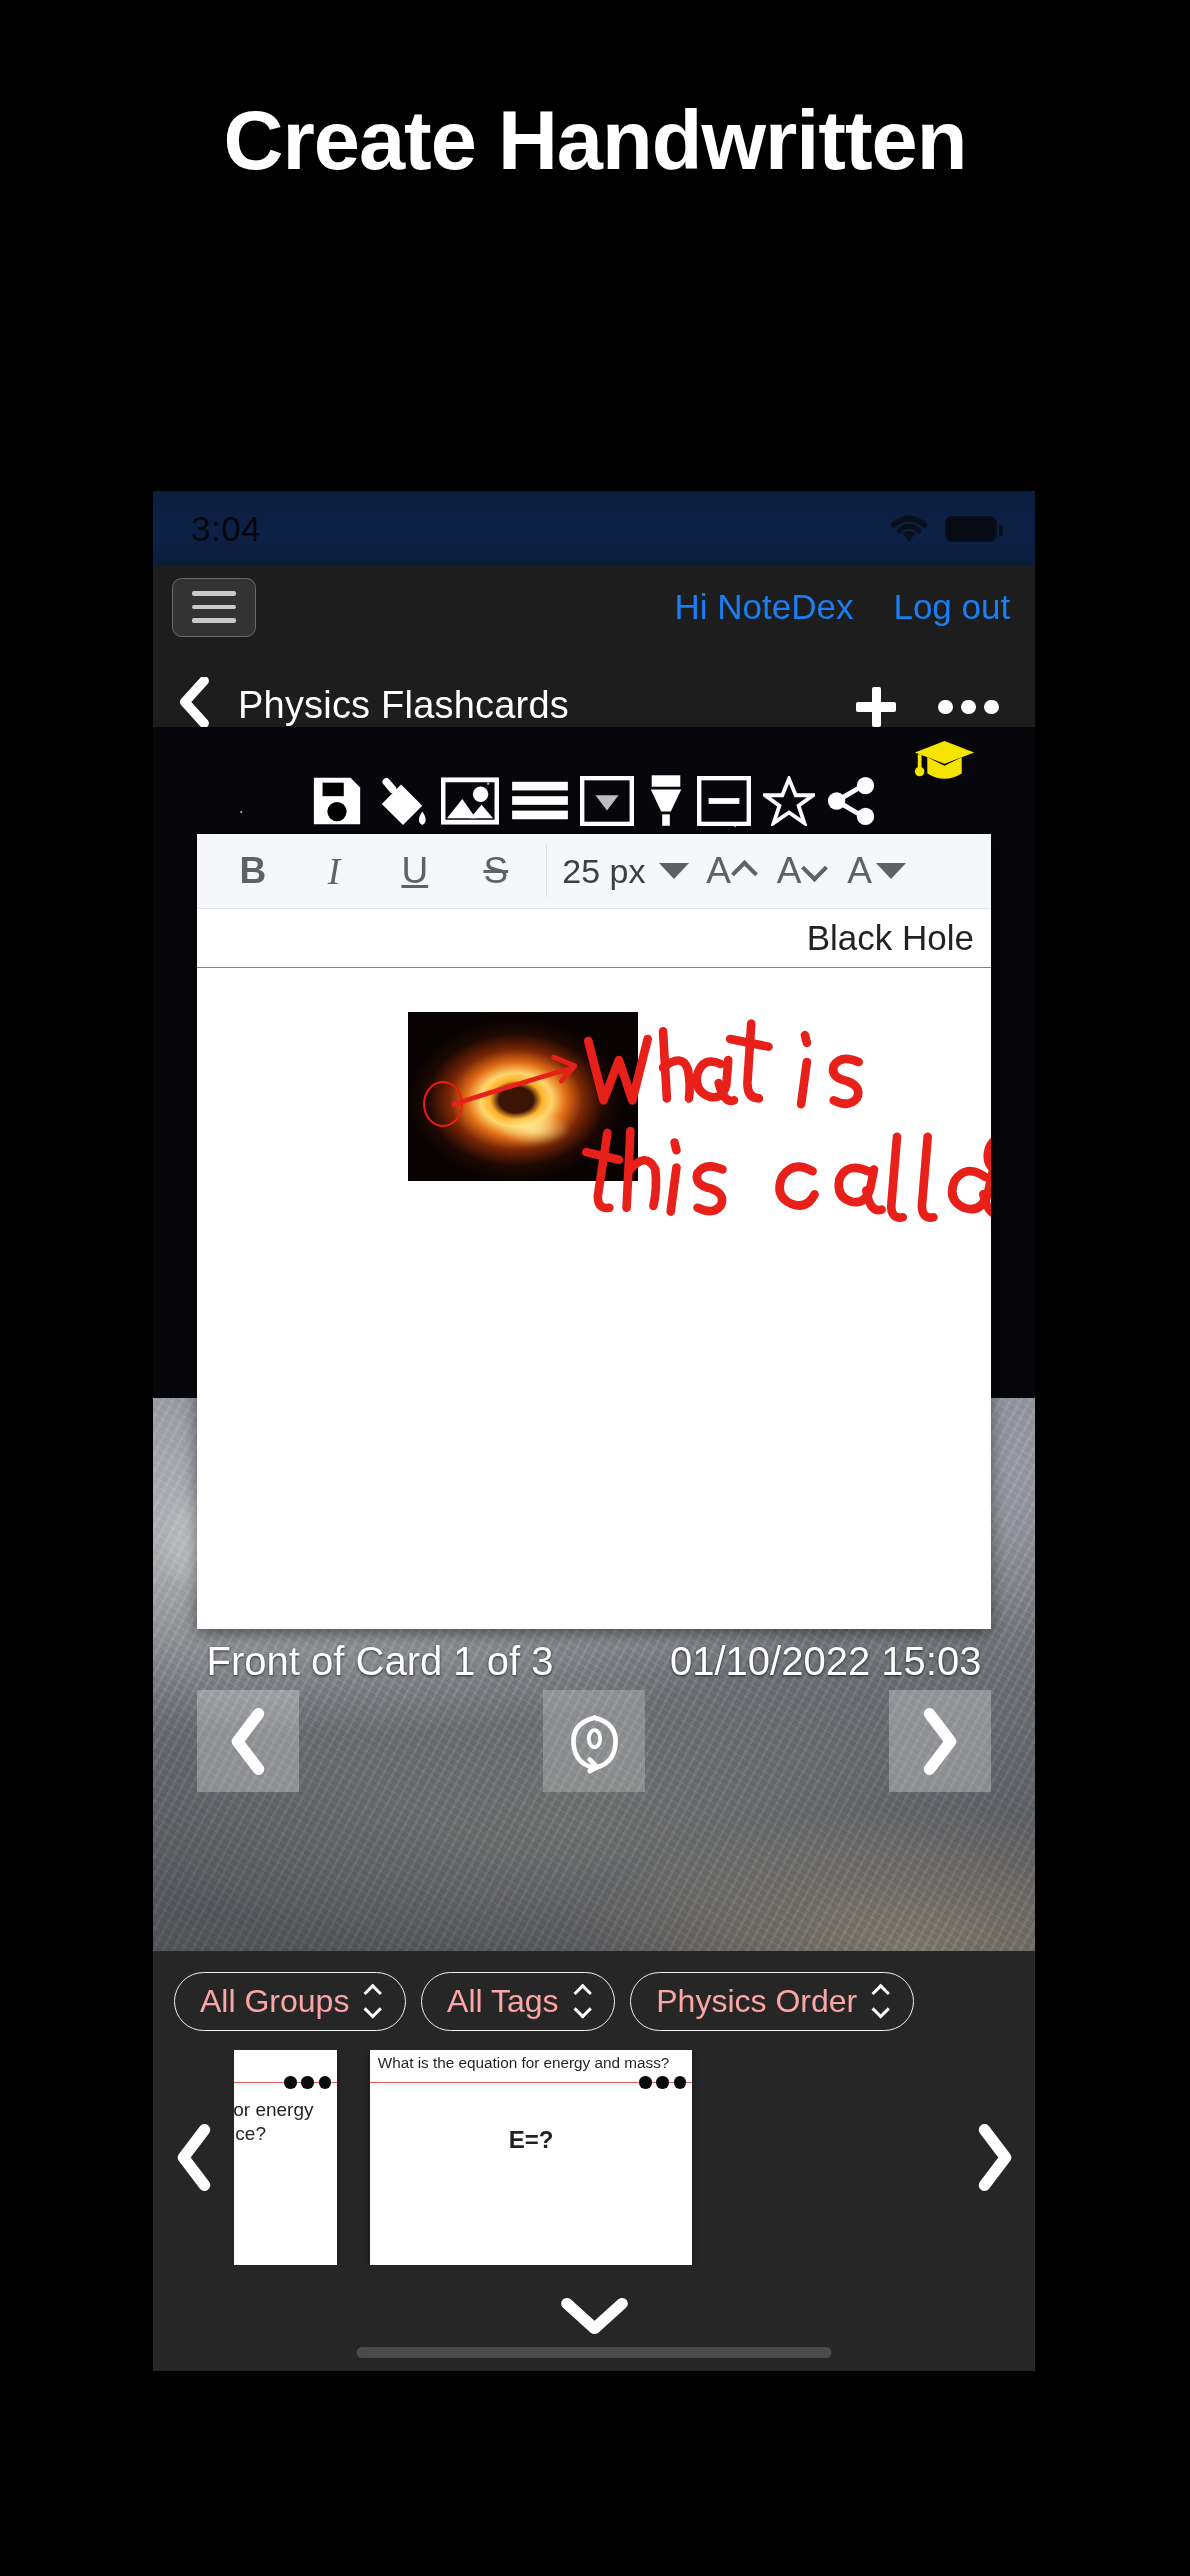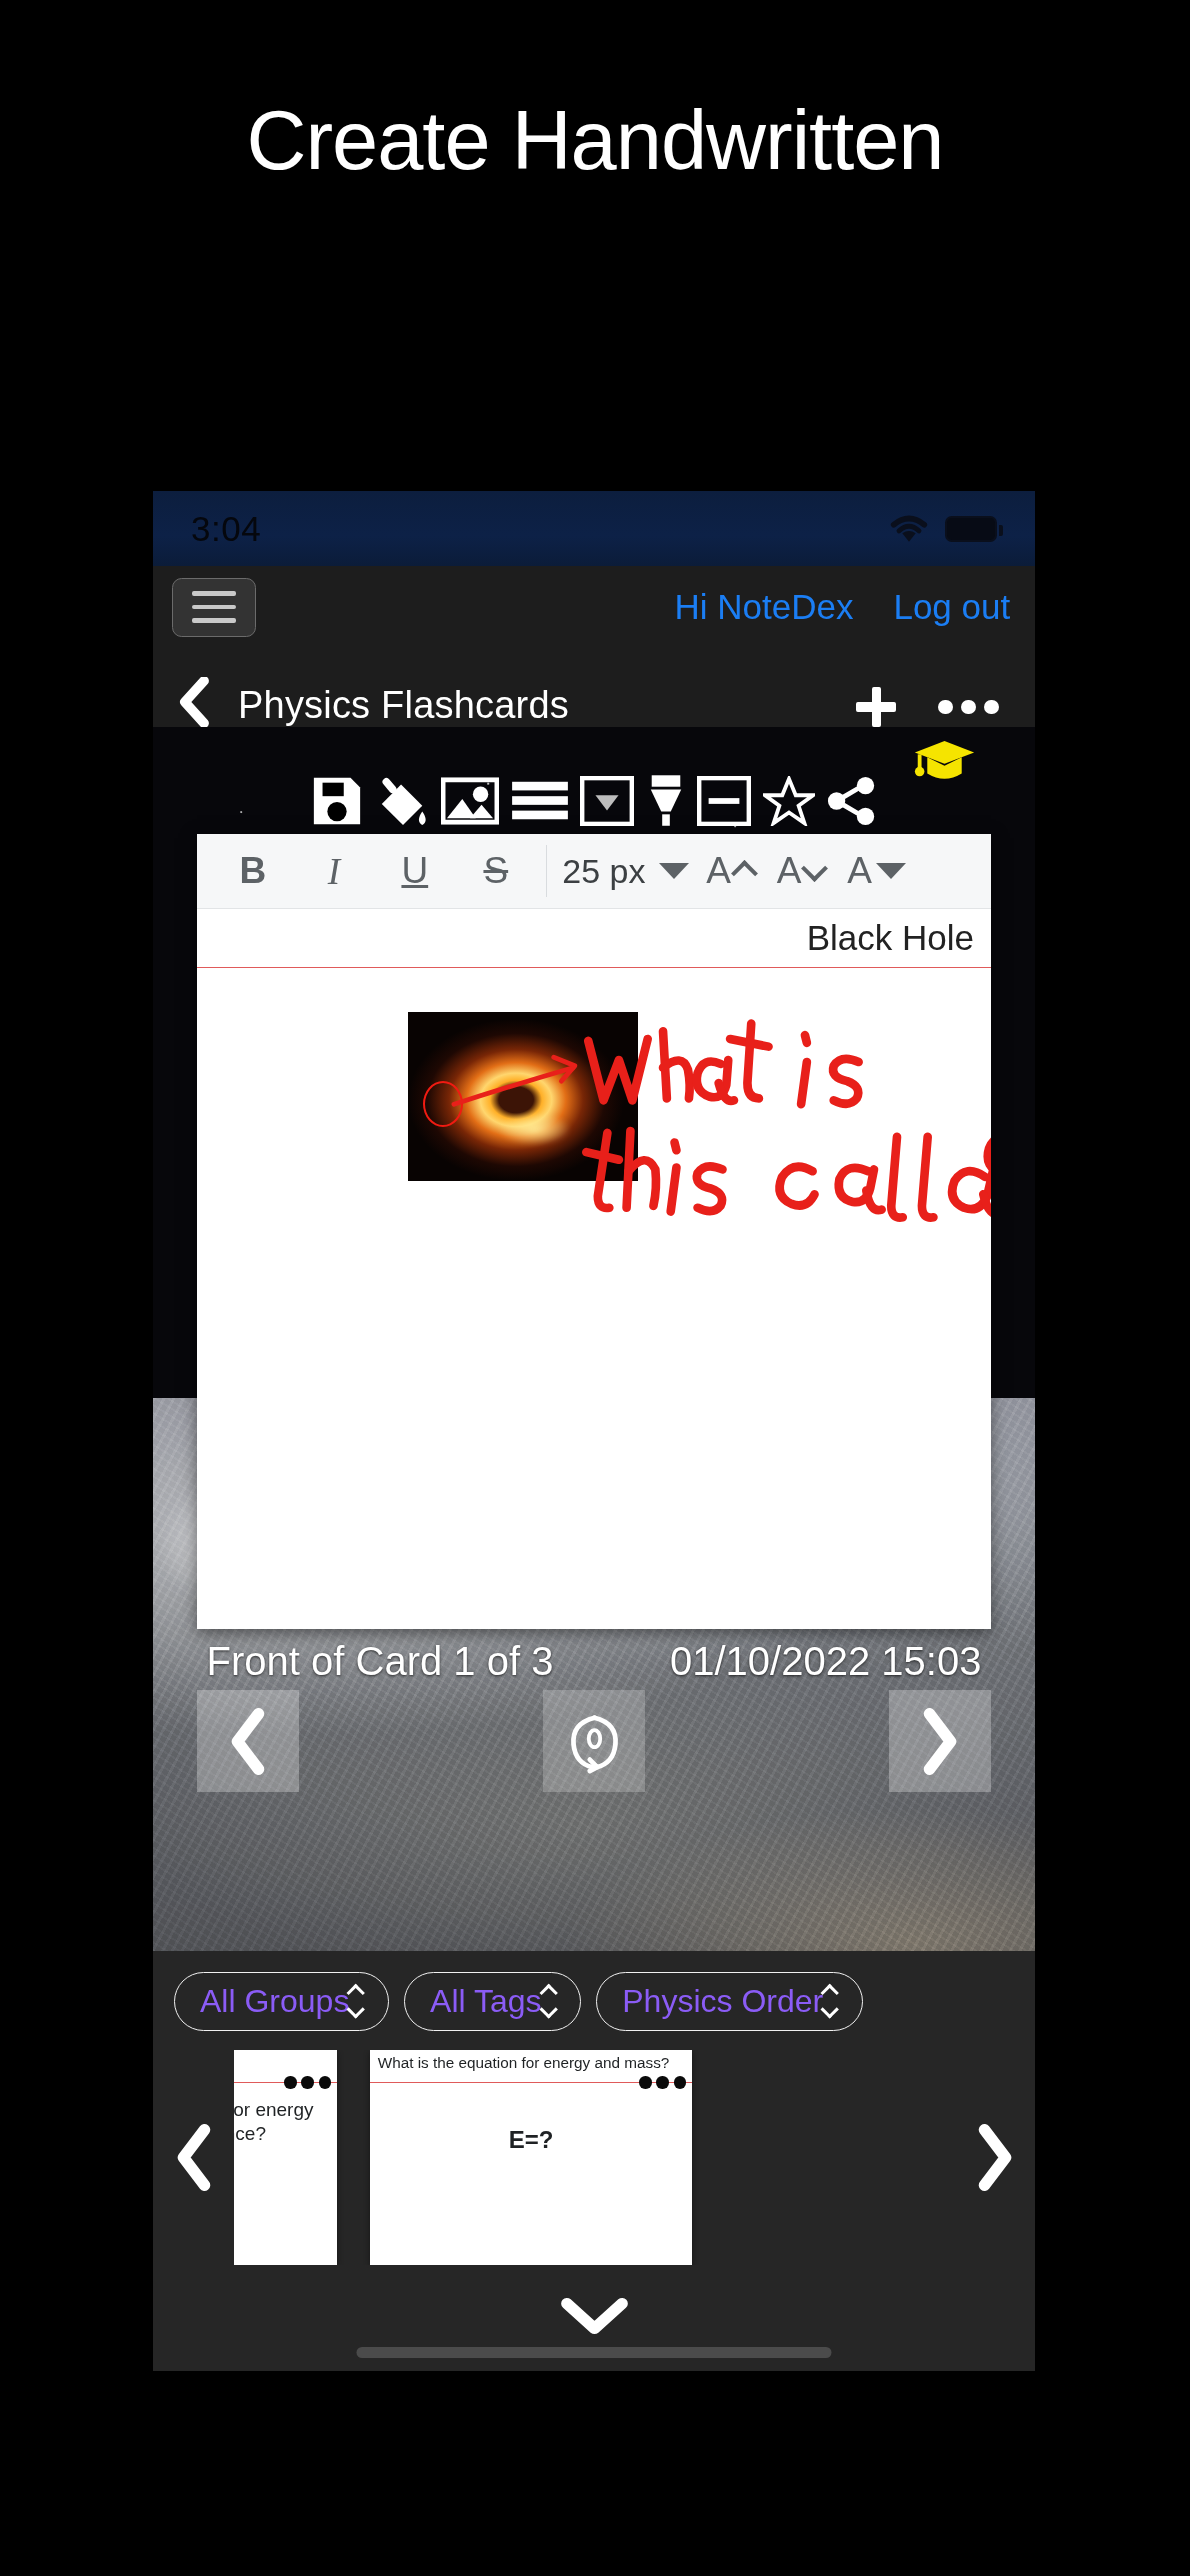--- a/index.html
+++ b/index.html
@@ -10,21 +10,21 @@
     position:relative; overflow:hidden;
   }
 
   
   .headline {
     position:absolute; top:96px; left:0; width:1190px;
     text-align:center; line-height:1.08;
   }
   .headline .l1 {
     display:block; color:#ffffff;
-    font-size:83px; font-weight:normal; letter-spacing:-1px;
+    font-size:83px; font-weight:bold; letter-spacing:-1px;
   }
   .headline .l2 {
     display:block; color:#1777f2;
     font-size:83px; font-weight:bold; letter-spacing:-1px;
   }
 
   
   .phone {
     position:absolute; left:153px; top:491px;
     width:882px; height:1880px;
@@ -221,22 +221,22 @@
   .navbtn.next { right:44px; }
 
   
   .sheet {
     position:absolute; left:0; bottom:0; width:882px; height:420px;
     background:#262626; z-index:8;
   }
   .filters { display:flex; align-items:center; gap:15.3px; padding:21px 21px 0 21px; }
   .pill {
     height:59px; border:1.9px solid #f1f1f1; border-radius:30px;
-    display:flex; align-items:center; padding:0 25px;
-    color:#8b5cf6; font-size:32px; white-space:nowrap; background:transparent;
+    display:flex; align-items:center; gap:17px; padding:0 25px;
+    color:#fca5a5; font-size:32px; white-space:nowrap; background:transparent;
   }
   .updown { display:flex; flex-direction:column; align-items:center; gap:3.8px; }
   .updown i {
     width:13.4px; height:13.4px; border-right:3.8px solid #fff; border-bottom:3.8px solid #fff; display:block;
   }
   .updown i.up { transform:rotate(-135deg); }
   .updown i.dn { transform:rotate(45deg); }
 
   .carousel {
     position:relative; margin-top:19px; height:215px;

